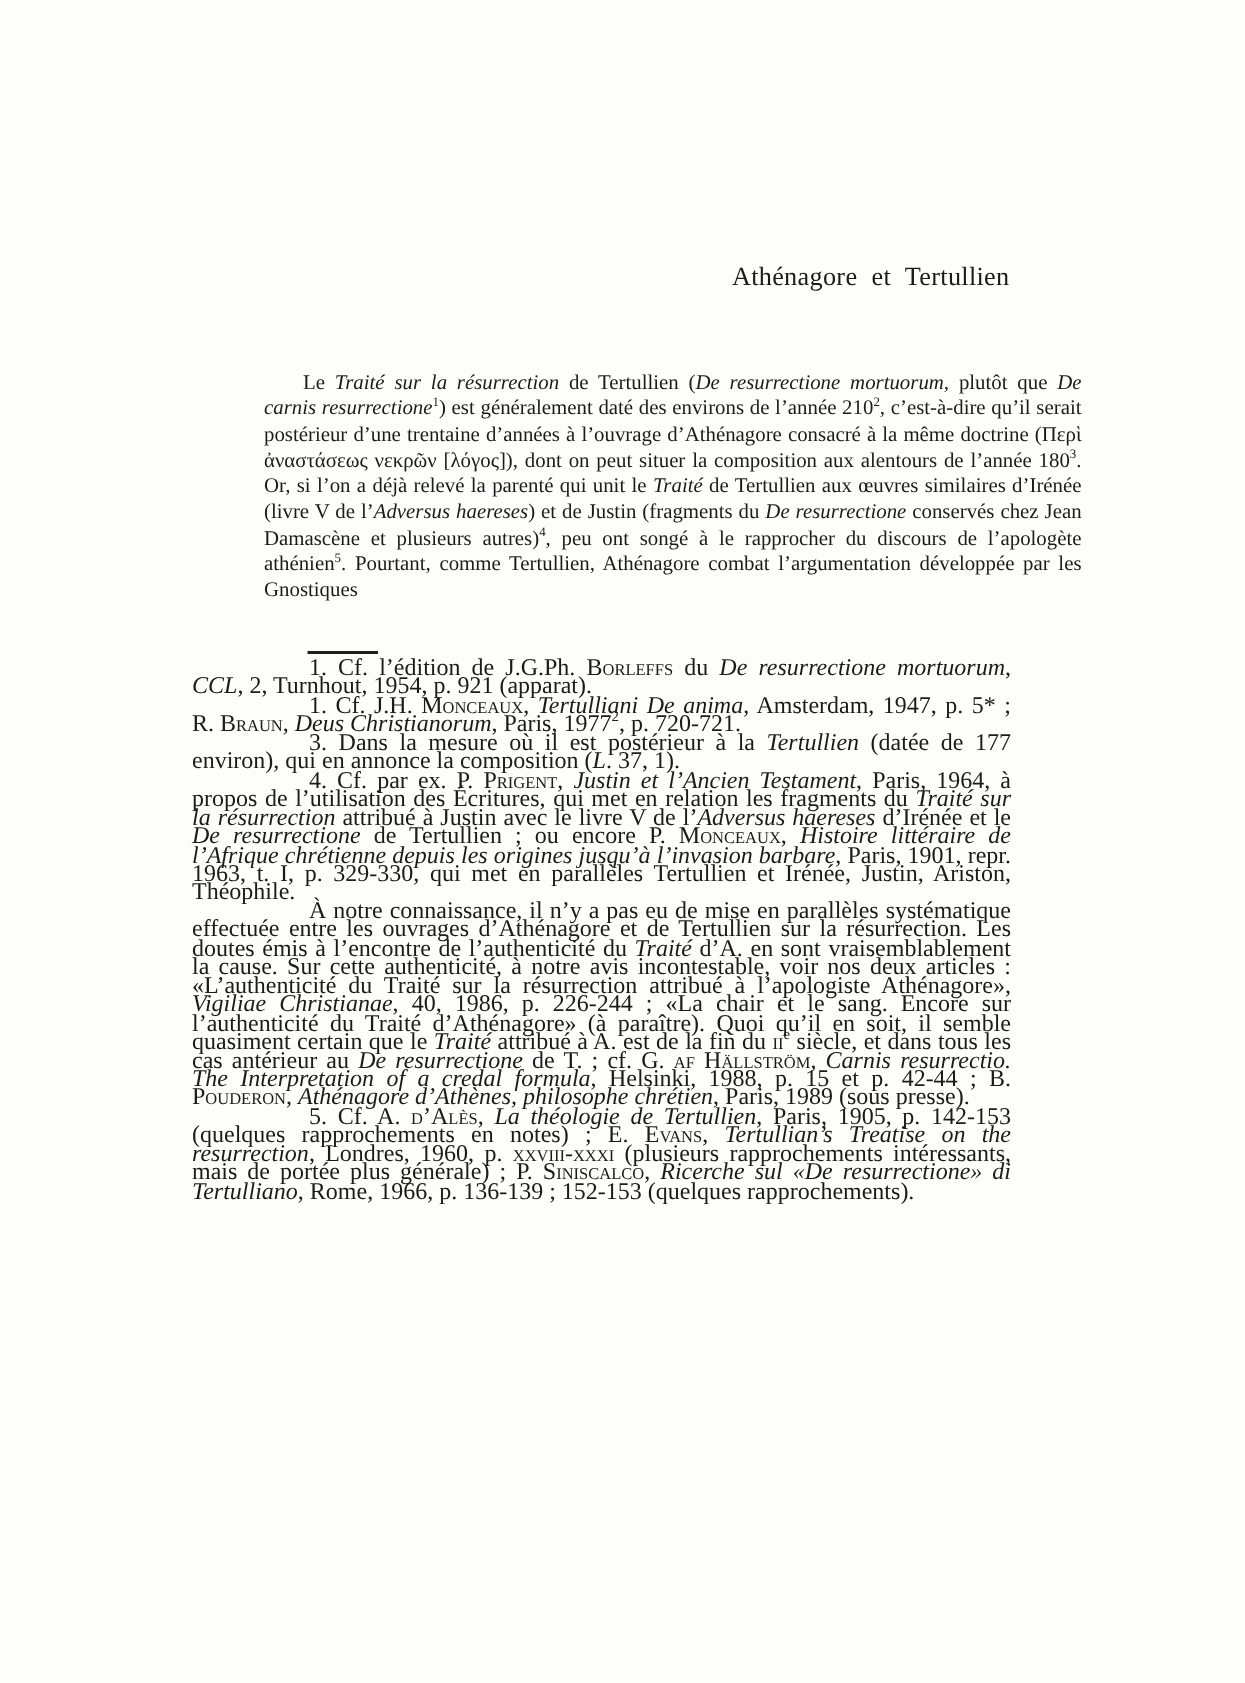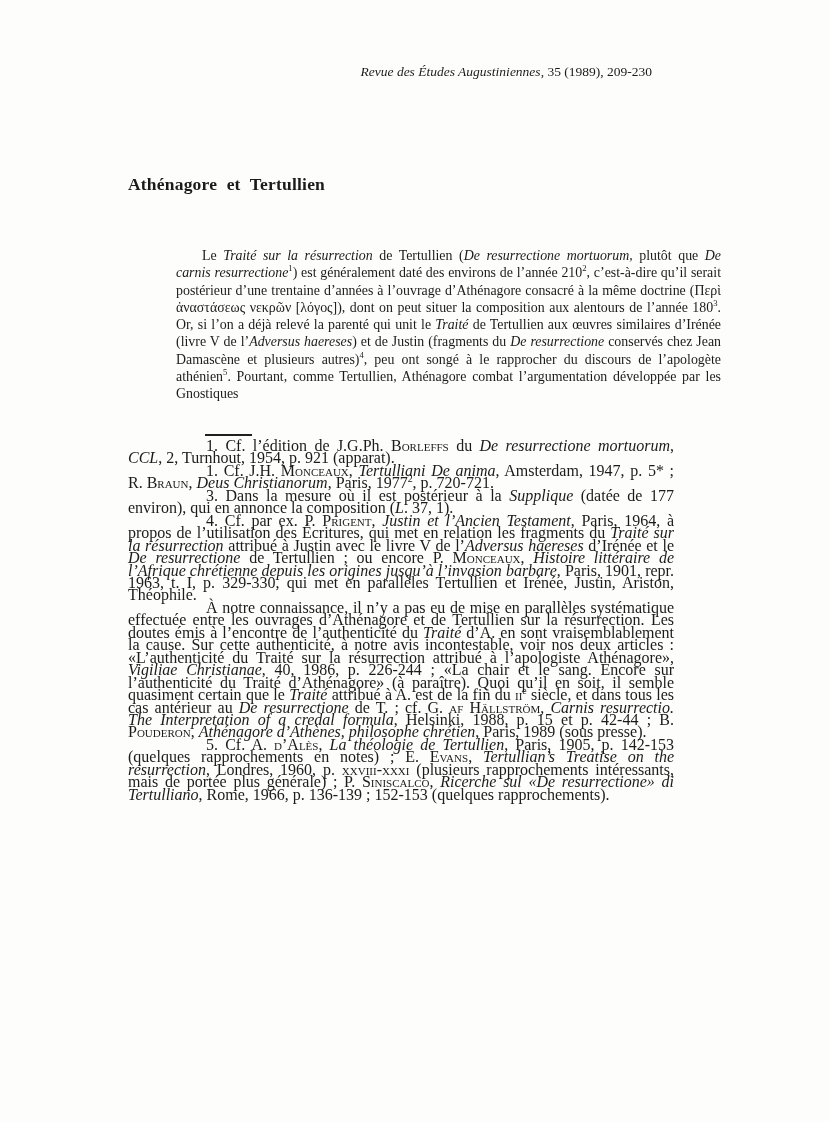--- a/index.html
+++ b/index.html
@@ -15,21 +15,21 @@
 
   .running-head {
     position: absolute; top: 63px; left: 128px; width: 545px;
     text-align: right; padding-right: 21px;
     font-size: 13.5px; line-height: 17px; white-space: nowrap;
   }
   .running-head .jt { font-style: italic; }
 
   .article-title {
     position: absolute; top: 172px; left: 128px; width: 545px;
-    text-align: left; font-weight: 700;
+    text-align: right; font-weight: 400;
     font-size: 17.5px; line-height: 25px;
     word-spacing: 0.28em; letter-spacing: 0.2px;
   }
 
   .article-body {
     position: absolute; top: 247px; left: 128px; width: 545px;
     font-size: 13.9px; line-height: 17.3px;
     text-align: justify;
     margin-left: 48px;
   }
@@ -49,36 +49,33 @@
 
   .i   { font-style: italic; }
   .sc  { font-variant: small-caps; }
   .sup { vertical-align: super; font-size: 0.62em; line-height: 0; }
 </style>
 </head>
 <body>
 
 <div class="page">
 
-  <div class="running-head">
-    <span class="jt">Revue des Études Augustiniennes</span><span>, 35 (1989), 209-230</span>
-  </div>
 
   <div class="article-title">
     <div>Athénagore et Tertullien</div>
   </div>
 
   <div class="article-body">
     <p><span>Le </span><span class="i">Traité sur la résurrection</span><span> de Tertullien (</span><span class="i">De resurrectione mortuorum,</span><span> plutôt que </span><span class="i">De carnis resurrectione</span><span class="sup">1</span><span>) est généralement daté des environs de l’année 210</span><span class="sup">2</span><span>, c’est-à-dire qu’il serait postérieur d’une trentaine d’années à l’ouvrage d’Athénagore consacré à la même doctrine (Περὶ ἀναστάσεως νεκρῶν [λόγος]), dont on peut situer la composition aux alentours de l’année 180</span><span class="sup">3</span><span>. Or, si l’on a déjà relevé la parenté qui unit le </span><span class="i">Traité</span><span> de Tertullien aux œuvres similaires d’Irénée (livre V de l’</span><span class="i">Adversus haereses</span><span>) et de Justin (fragments du </span><span class="i">De resurrectione</span><span> conservés chez Jean Damascène et plusieurs autres)</span><span class="sup">4</span><span>, peu ont songé à le rapprocher du discours de l’apologète athénien</span><span class="sup">5</span><span>. Pourtant, comme Tertullien, Athénagore combat l’argumentation développée par les Gnostiques</span></p>
   </div>
 
   <div class="fn-rule"></div>
 
   <div class="footnotes">
     <p><span>1. Cf. l’édition de J.G.Ph. </span><span class="sc">Borleffs</span><span> du </span><span class="i">De resurrectione mortuorum</span><span>, </span><span class="i">CCL</span><span>, 2, Turnhout, 1954, p. 921 (apparat).</span></p>
     <p><span>1. Cf. J.H. </span><span class="sc">Monceaux</span><span>, </span><span class="i">Tertulliani De anima</span><span>, Amsterdam, 1947, p. 5* ; R. </span><span class="sc">Braun</span><span>, </span><span class="i">Deus Christianorum</span><span>, Paris, 1977</span><span class="sup">2</span><span>, p. 720-721.</span></p>
-    <p><span>3. Dans la mesure où il est postérieur à la </span><span class="i">Supplique</span><span> (datée de 177 environ), qui en annonce la composition (</span><span class="i">L</span><span>. 37, 1).</span></p>
+    <p><span>3. Dans la mesure où il est postérieur à la </span><span class="i">Tertullien</span><span> (datée de 177 environ), qui en annonce la composition (</span><span class="i">L</span><span>. 37, 1).</span></p>
     <p><span>4. Cf. par ex. P. </span><span class="sc">Prigent</span><span>, </span><span class="i">Justin et l’Ancien Testament</span><span>, Paris, 1964, à propos de l’utilisation des Écritures, qui met en relation les fragments du </span><span class="i">Traité sur la résurrection</span><span> attribué à Justin avec le livre V de l’</span><span class="i">Adversus haereses</span><span> d’Irénée et le </span><span class="i">De resurrectione</span><span> de Tertullien ; ou encore P. </span><span class="sc">Monceaux</span><span>, </span><span class="i">Histoire littéraire de l’Afrique chrétienne depuis les origines jusqu’à l’invasion barbare</span><span>, Paris, 1901, repr. 1963, t. I, p. 329-330, qui met en parallèles Tertullien et Irénée, Justin, Ariston, Théophile.</span></p>
     <p><span>À notre connaissance, il n’y a pas eu de mise en parallèles systématique effectuée entre les ouvrages d’Athénagore et de Tertullien sur la résurrection. Les doutes émis à l’encontre de l’authenticité du </span><span class="i">Traité</span><span> d’A. en sont vraisemblablement la cause. Sur cette authenticité, à notre avis incontestable, voir nos deux articles : «L’authenticité du Traité sur la résurrection attribué à l’apologiste Athénagore», </span><span class="i">Vigiliae Christianae</span><span>, 40, 1986, p. 226-244 ; «La chair et le sang. Encore sur l’authenticité du Traité d’Athénagore» (à paraître). Quoi qu’il en soit, il semble quasiment certain que le </span><span class="i">Traité</span><span> attribué à A. est de la fin du </span><span class="sc">ii</span><span class="sup">e</span><span> siècle, et dans tous les cas antérieur au </span><span class="i">De resurrectione</span><span> de T. ; cf. G. </span><span class="sc">af Hällström</span><span>, </span><span class="i">Carnis resurrectio. The Interpretation of a credal formula</span><span>, Helsinki, 1988, p. 15 et p. 42-44 ; B. </span><span class="sc">Pouderon</span><span>, </span><span class="i">Athénagore d’Athènes, philosophe chrétien</span><span>, Paris, 1989 (sous presse).</span></p>
     <p><span>5. Cf. A. </span><span class="sc">d’Alès</span><span>, </span><span class="i">La théologie de Tertullien</span><span>, Paris, 1905, p. 142-153 (quelques rapprochements en notes) ; E. </span><span class="sc">Evans</span><span>, </span><span class="i">Tertullian’s Treatise on the resurrection</span><span>, Londres, 1960, p. </span><span class="sc">xxviii-xxxi</span><span> (plusieurs rapprochements intéressants, mais de portée plus générale) ; P. </span><span class="sc">Siniscalco</span><span>, </span><span class="i">Ricerche sul «De resurrectione» di Tertulliano</span><span>, Rome, 1966, p. 136-139 ; 152-153 (quelques rapprochements).</span></p>
   </div>
 
 </div>
 
 </body></html>

